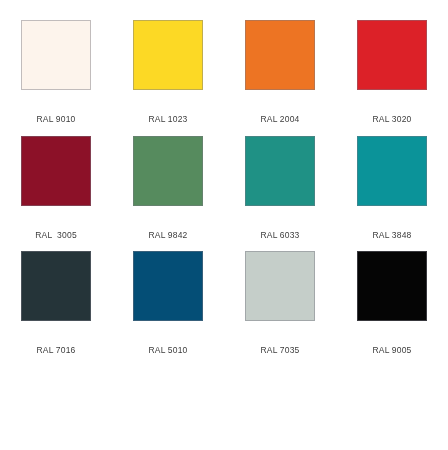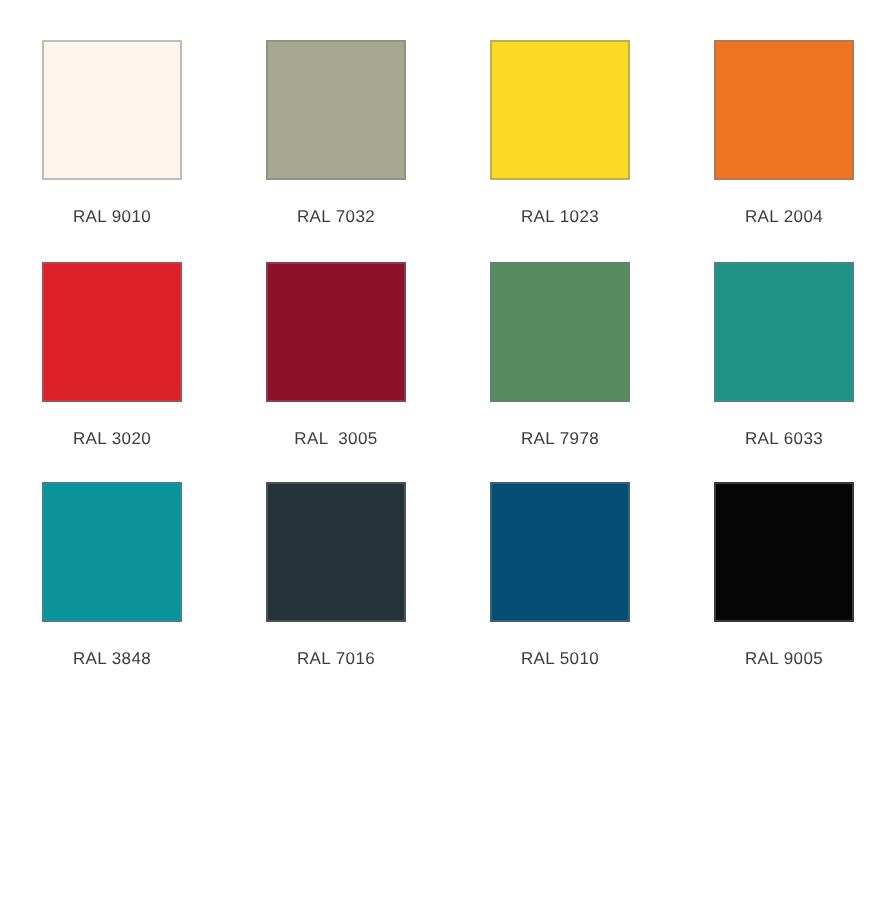--- a/index.html
+++ b/index.html
@@ -34,44 +34,40 @@
   }
 
   .swatch-chip {
     width: 70px;
     height: 70px;
     box-sizing: border-box;
     border: 1px solid rgba(120, 120, 130, 0.45);
   }
 
   .swatch-label {
-    margin-top: 14px;
+    margin-top: 25px;
     font-size: 8.5px;
     color: #3c3c3c;
     letter-spacing: 0.2px;
     white-space: pre;
     text-align: center;
     line-height: 1;
   }
 </style>
 </head>
 <body>
 
 <div id="swatch-grid">
 
   <div class="swatch-cell">
     <div class="swatch-chip" style="background-color: rgb(253, 244, 236);"></div>
     <div class="swatch-label">RAL 9010</div>
   </div>
 
 
-  <div class="swatch-cell">
-    <div class="swatch-chip" style="background-color: rgb(168, 168, 146);"></div>
-    <div class="swatch-label">RAL 7032</div>
-  </div>
 
 
   <div class="swatch-cell">
     <div class="swatch-chip" style="background-color: rgb(252, 217, 37);"></div>
     <div class="swatch-label">RAL 1023</div>
   </div>
 
   <div class="swatch-cell">
     <div class="swatch-chip" style="background-color: rgb(237, 116, 35);"></div>
     <div class="swatch-label">RAL 2004</div>
@@ -82,21 +78,21 @@
     <div class="swatch-label">RAL 3020</div>
   </div>
 
   <div class="swatch-cell">
     <div class="swatch-chip" style="background-color: rgb(140, 17, 40);"></div>
     <div class="swatch-label">RAL  3005</div>
   </div>
 
   <div class="swatch-cell">
     <div class="swatch-chip" style="background-color: rgb(86, 139, 94);"></div>
-    <div class="swatch-label">RAL 7978</div>
+    <div class="swatch-label">RAL 9842</div>
   </div>
 
   <div class="swatch-cell">
     <div class="swatch-chip" style="background-color: rgb(31, 145, 133);"></div>
     <div class="swatch-label">RAL 6033</div>
   </div>
 
   <div class="swatch-cell">
     <div class="swatch-chip" style="background-color: rgb(11, 147, 153);"></div>
     <div class="swatch-label">RAL 3848</div>
@@ -106,19 +102,23 @@
     <div class="swatch-chip" style="background-color: rgb(37, 52, 57);"></div>
     <div class="swatch-label">RAL 7016</div>
   </div>
 
 
   <div class="swatch-cell">
     <div class="swatch-chip" style="background-color: rgb(4, 78, 118);"></div>
     <div class="swatch-label">RAL 5010</div>
   </div>
 
+  <div class="swatch-cell">
+    <div class="swatch-chip" style="background-color: rgb(197, 206, 201);"></div>
+    <div class="swatch-label">RAL 7035</div>
+  </div>
 
   <div class="swatch-cell">
     <div class="swatch-chip" style="background-color: rgb(5, 5, 5);"></div>
     <div class="swatch-label">RAL 9005</div>
   </div>
 
 </div>
 
 </body></html>

